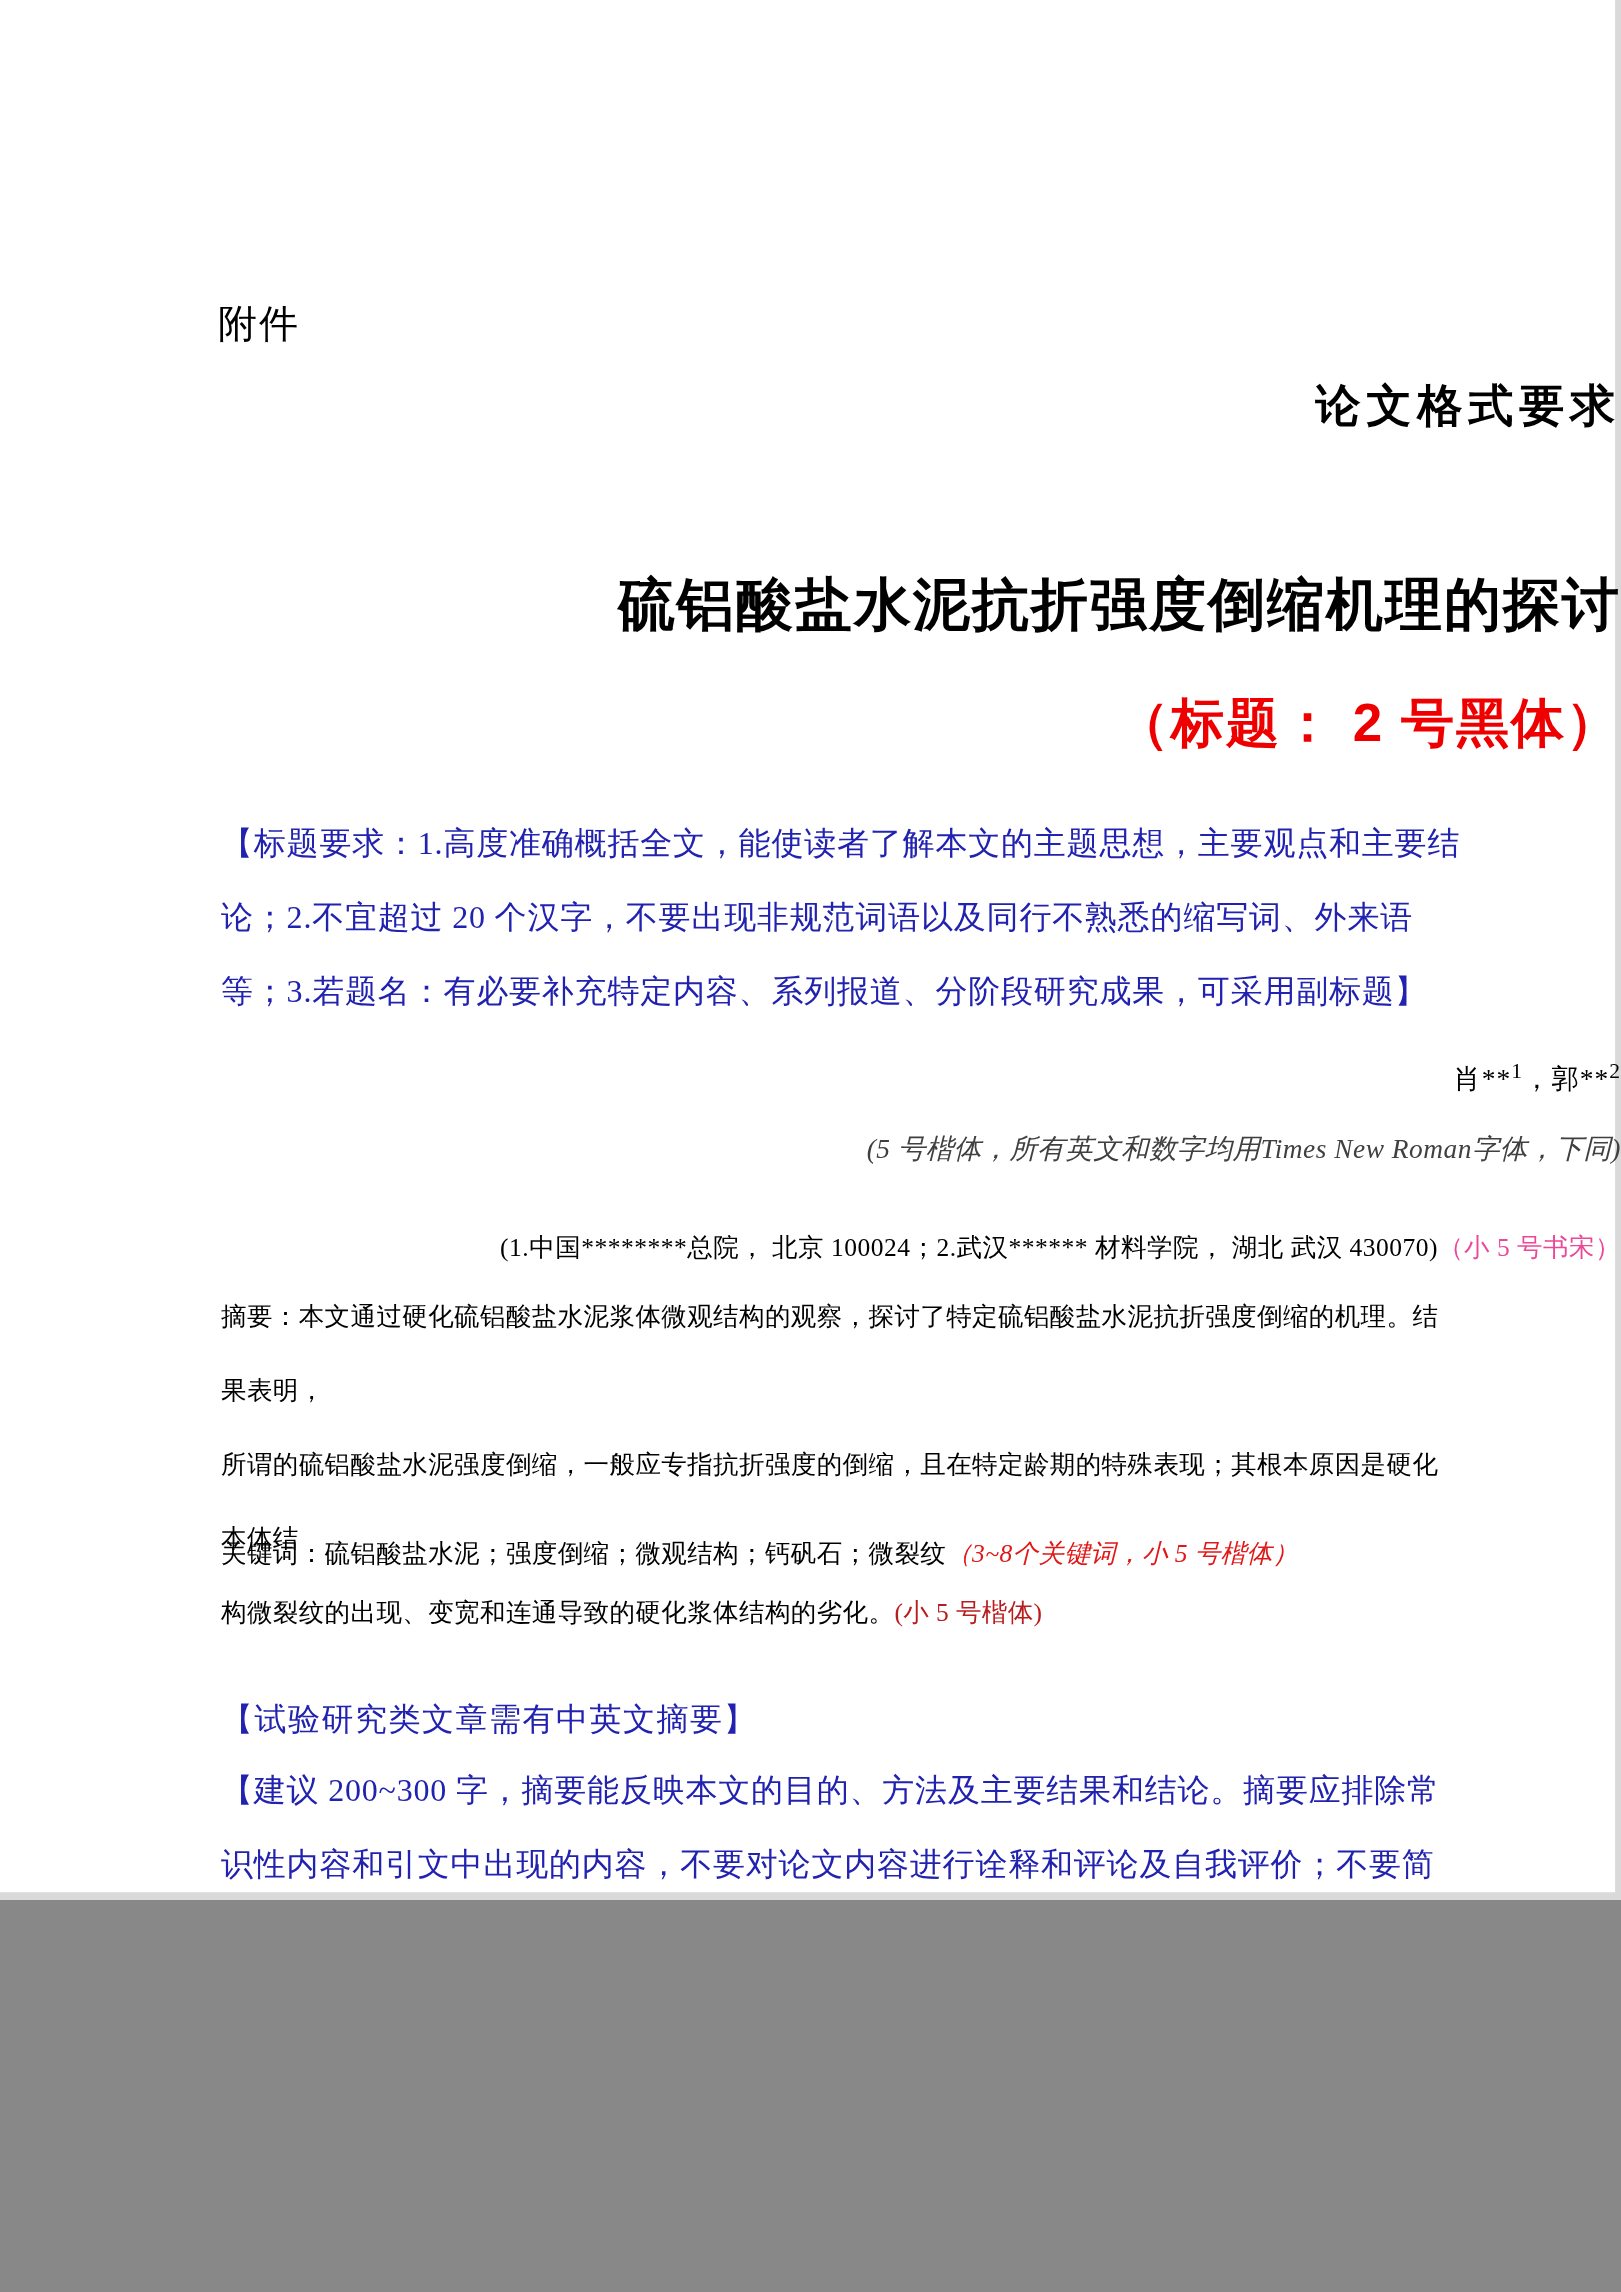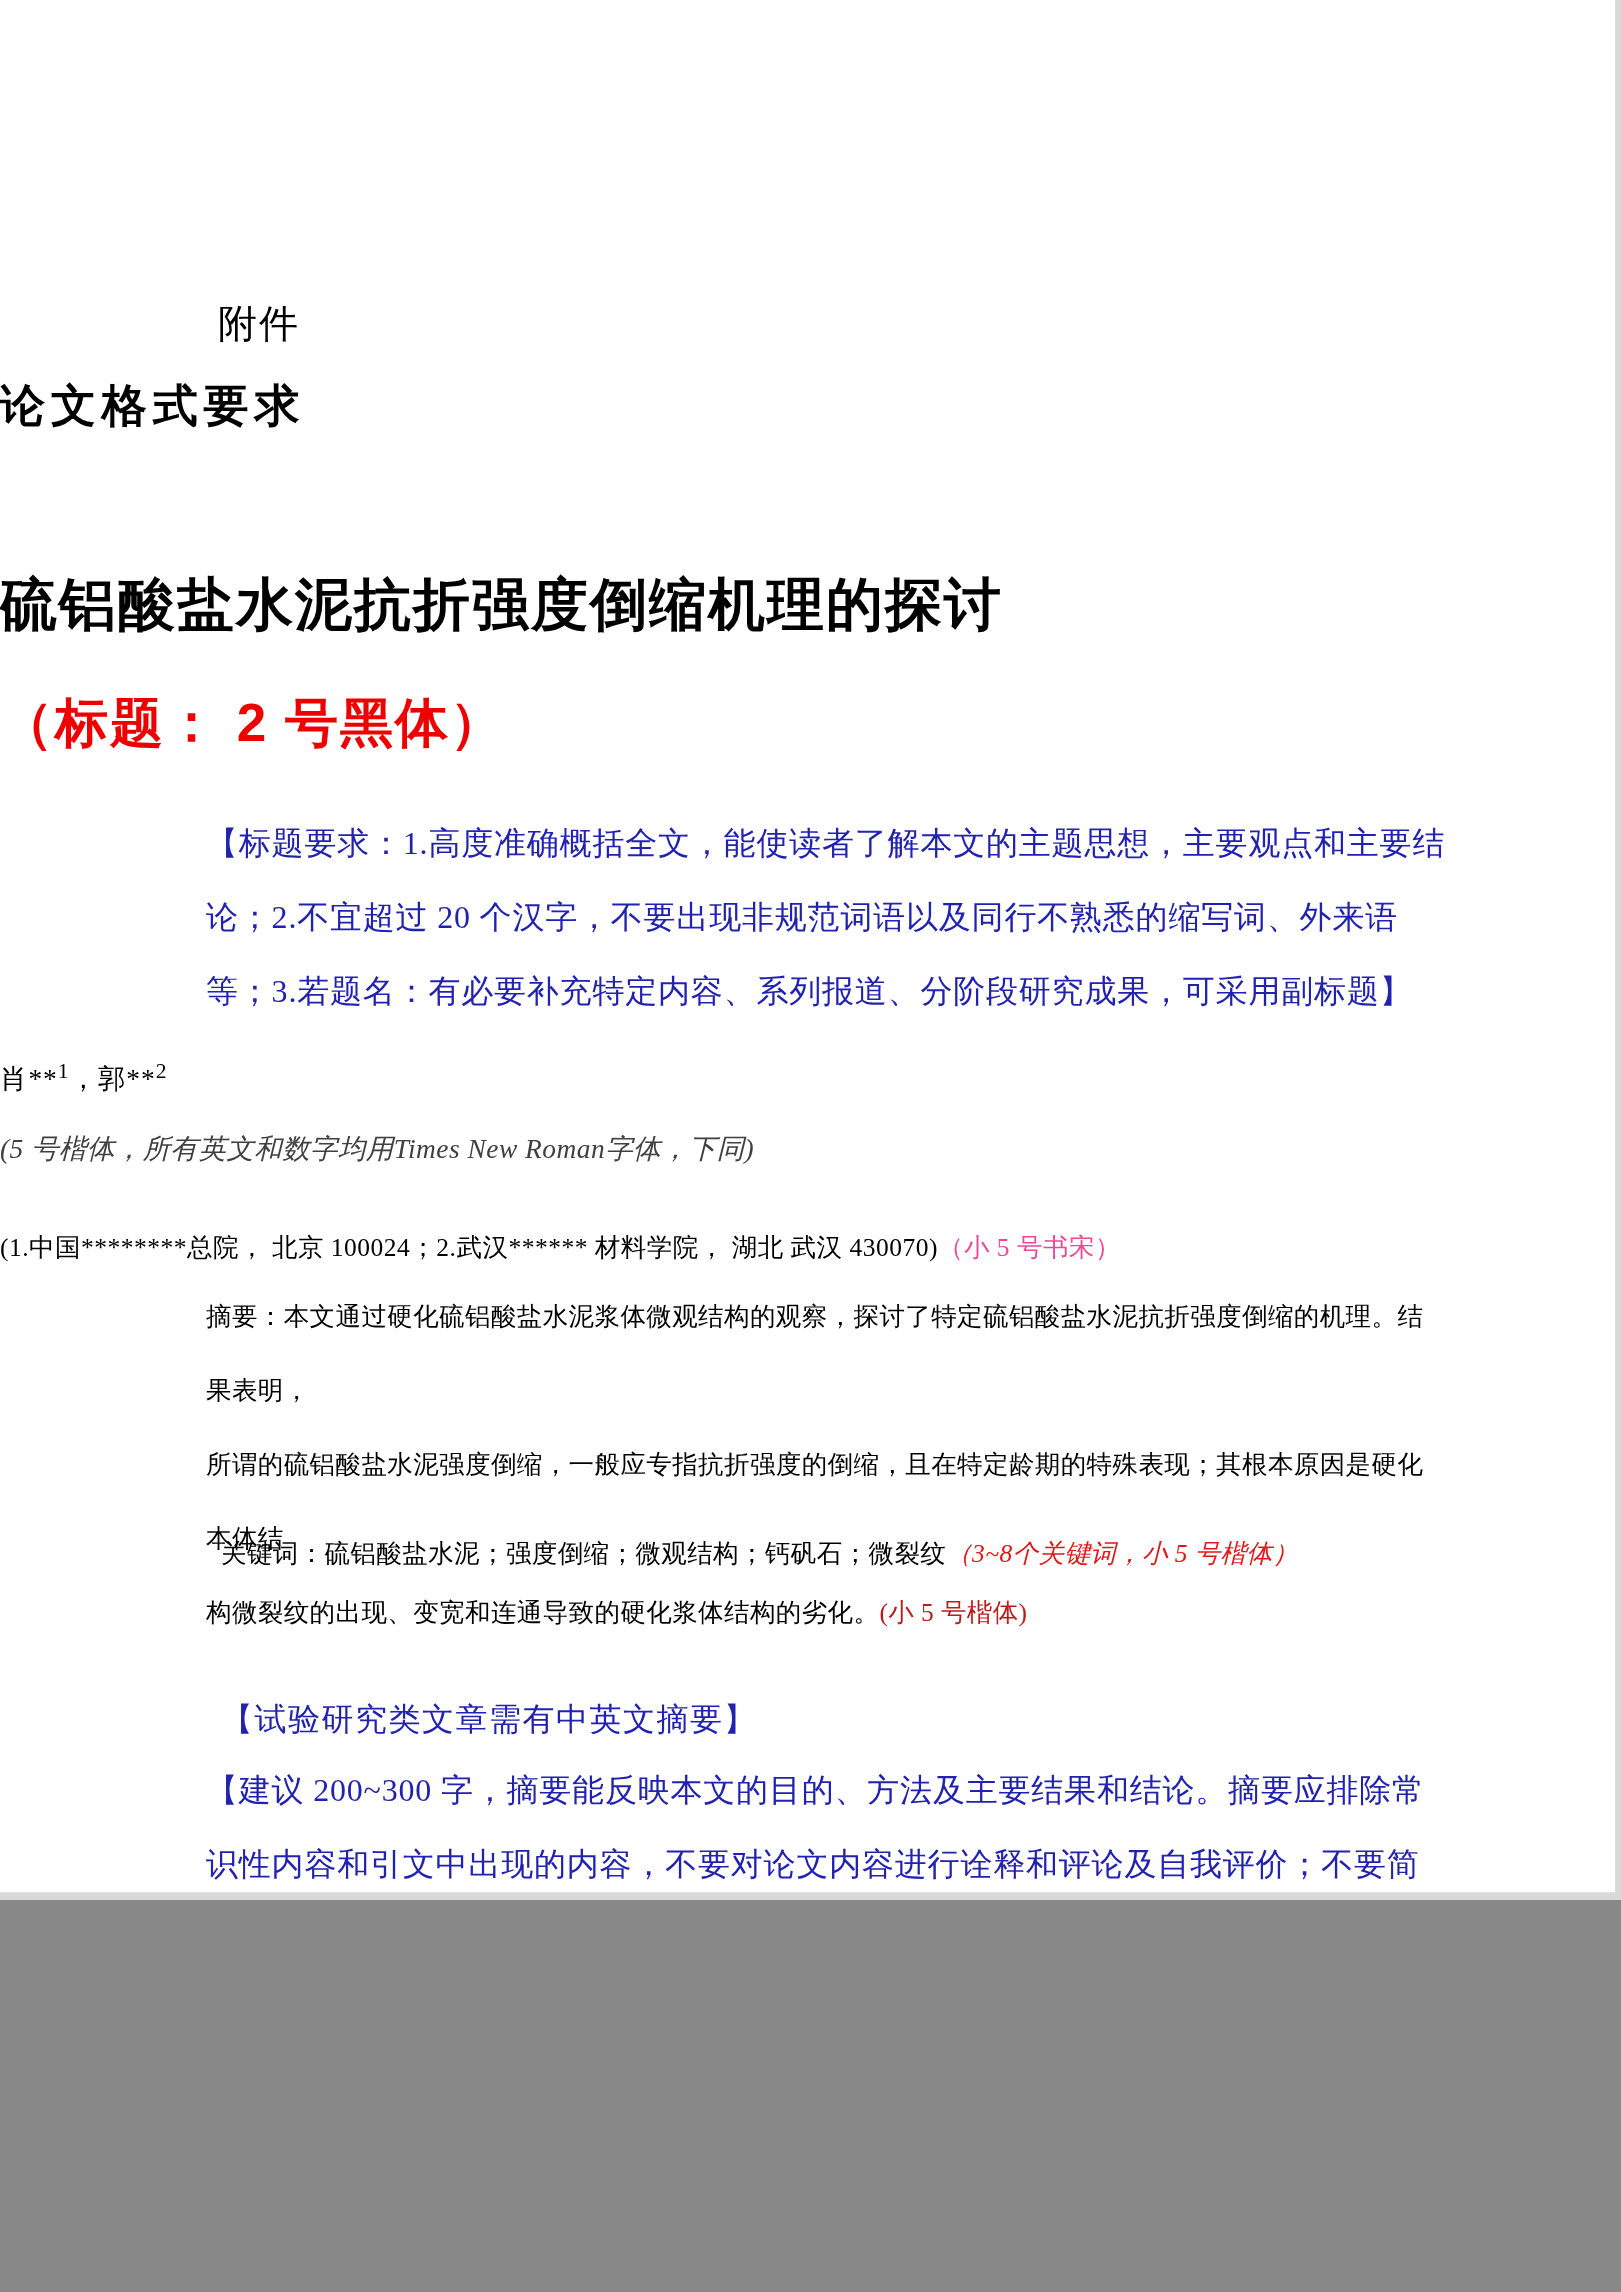--- a/index.html
+++ b/index.html
@@ -7,42 +7,42 @@
     position:relative;
     width:1621px;height:1900px;
     margin:0 auto;
     background:#ffffff;
     font-family:"Liberation Serif","DejaVu Serif",serif;
     color:#000;
     overflow:hidden;
     box-shadow:inset -5.9px 0 0 #d9d9d9, inset 0 -7.8px 0 #d9d9d9;
   }
   .abs{position:absolute;}
-  .centered{left:0;width:100%;text-align:left;}
+  .centered{left:0;width:100%;text-align:right;}
 
   .attachment{
     left:218px;top:297px;
     font-size:39px;letter-spacing:2px;
   }
   .doc-title{
     top:376px;
     font-size:45px;font-weight:bold;letter-spacing:5.9px;
   }
   .main-title{
     top:567px;
     font-family:"Liberation Sans","DejaVu Sans",sans-serif;
     font-size:57px;font-weight:900;letter-spacing:2px;
   }
   .title-note{
     top:688px;
     font-family:"Liberation Sans","DejaVu Sans",sans-serif;
     font-size:53px;font-weight:900;letter-spacing:2px;
   }
   .para{
-    left:206px;width:1243px;
+    left:221px;width:1243px;
     line-height:74px;
   }
   .blue-para{
     font-size:32px;letter-spacing:0.8px;
   }
   .blue-para-1{top:806px;}
   .authors-line{
     top:1061px;font-size:27.4px;letter-spacing:1px;
   }
   .authors-line sup{font-size:21.6px;vertical-align:super;line-height:0;}

